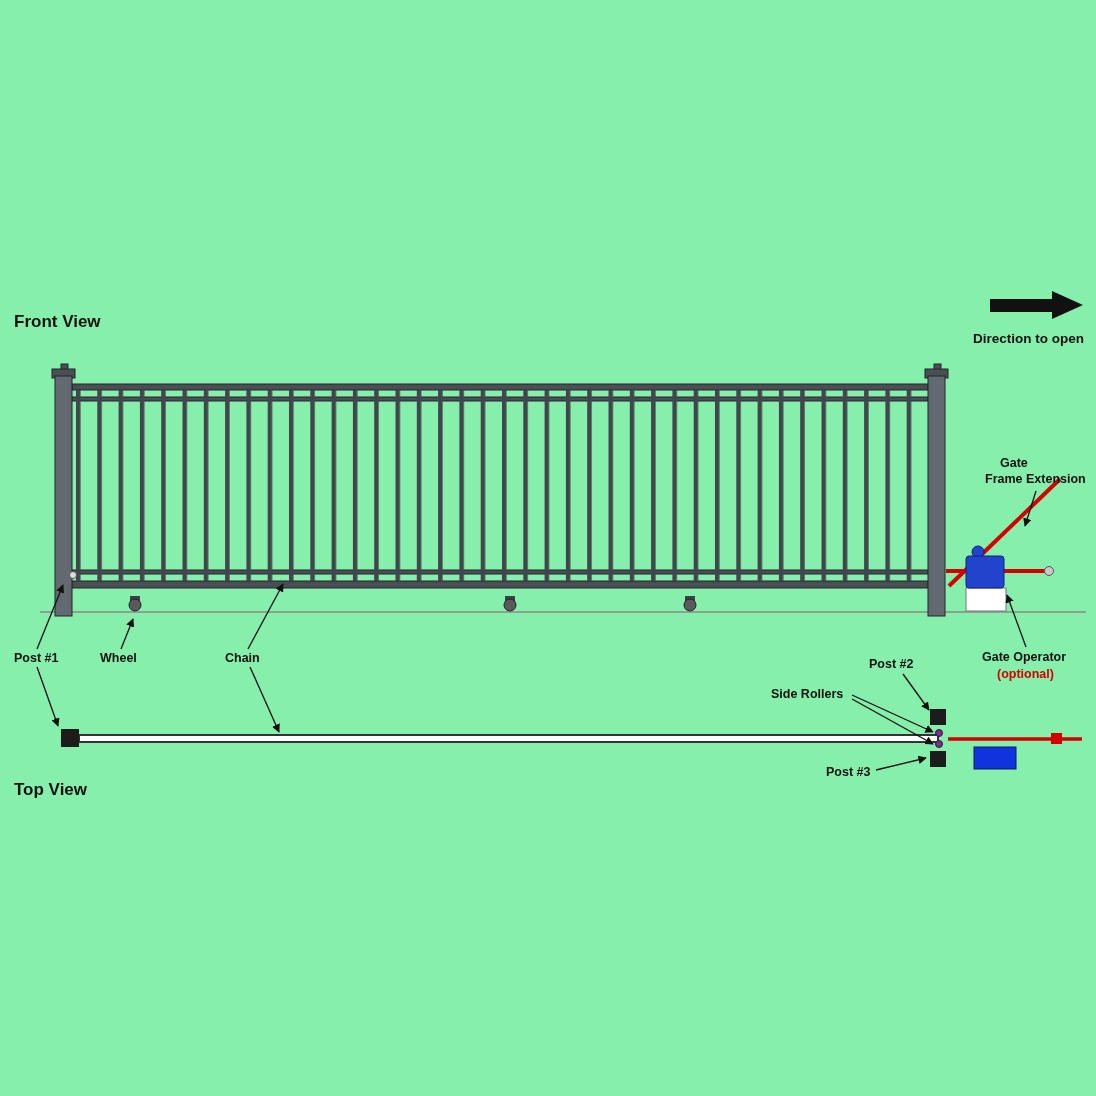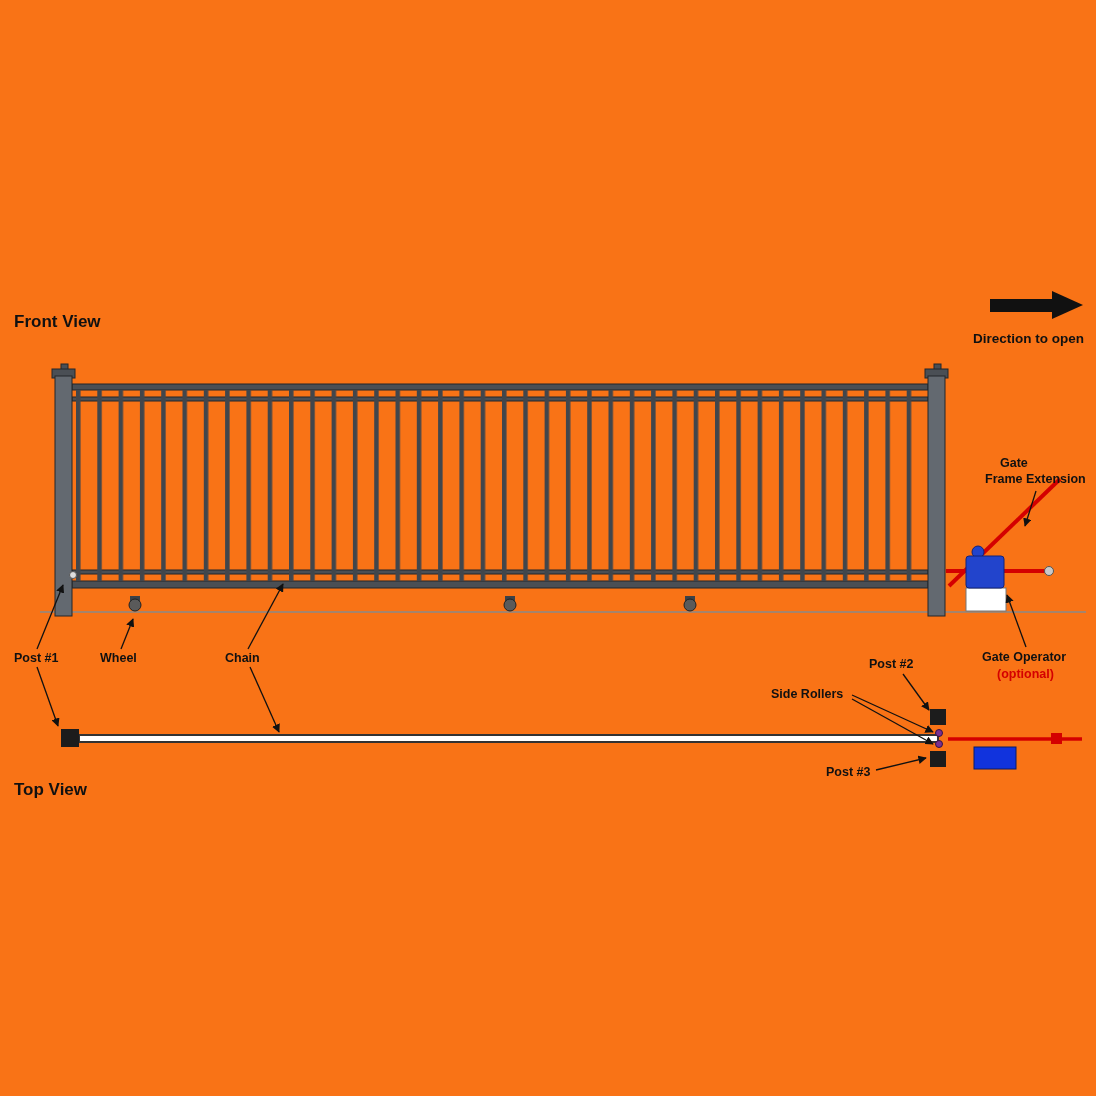--- a/index.html
+++ b/index.html
@@ -1,16 +1,16 @@
 <!DOCTYPE html>
 <html><head>
 <meta charset="utf-8">
 <style>
   html,body{margin:0;padding:0;background:#ffffff;}
-  .stage{position:relative;width:1096px;height:1096px;background:#f97316;overflow:hidden;}
+  .stage{position:relative;width:1096px;height:1096px;background:#86efac;overflow:hidden;}
   svg{position:absolute;left:0;top:0;}
   text{font-family:"Liberation Sans","DejaVu Sans",sans-serif;fill:#111111;}
   .view-title{font-size:17px;font-weight:bold;}
   .lbl{font-size:12.5px;font-weight:bold;}
   .dir{font-size:13.5px;font-weight:bold;}
   .red-text{fill:#d40000;}
   .arrow-line{stroke:#111111;stroke-width:1.3;fill:none;marker-end:url(#arr);}
   .red-bar{stroke:#d40000;stroke-width:4;fill:none;}
   .struct{fill:#4a4f55;stroke:#23272b;stroke-width:1;}
 </style>

